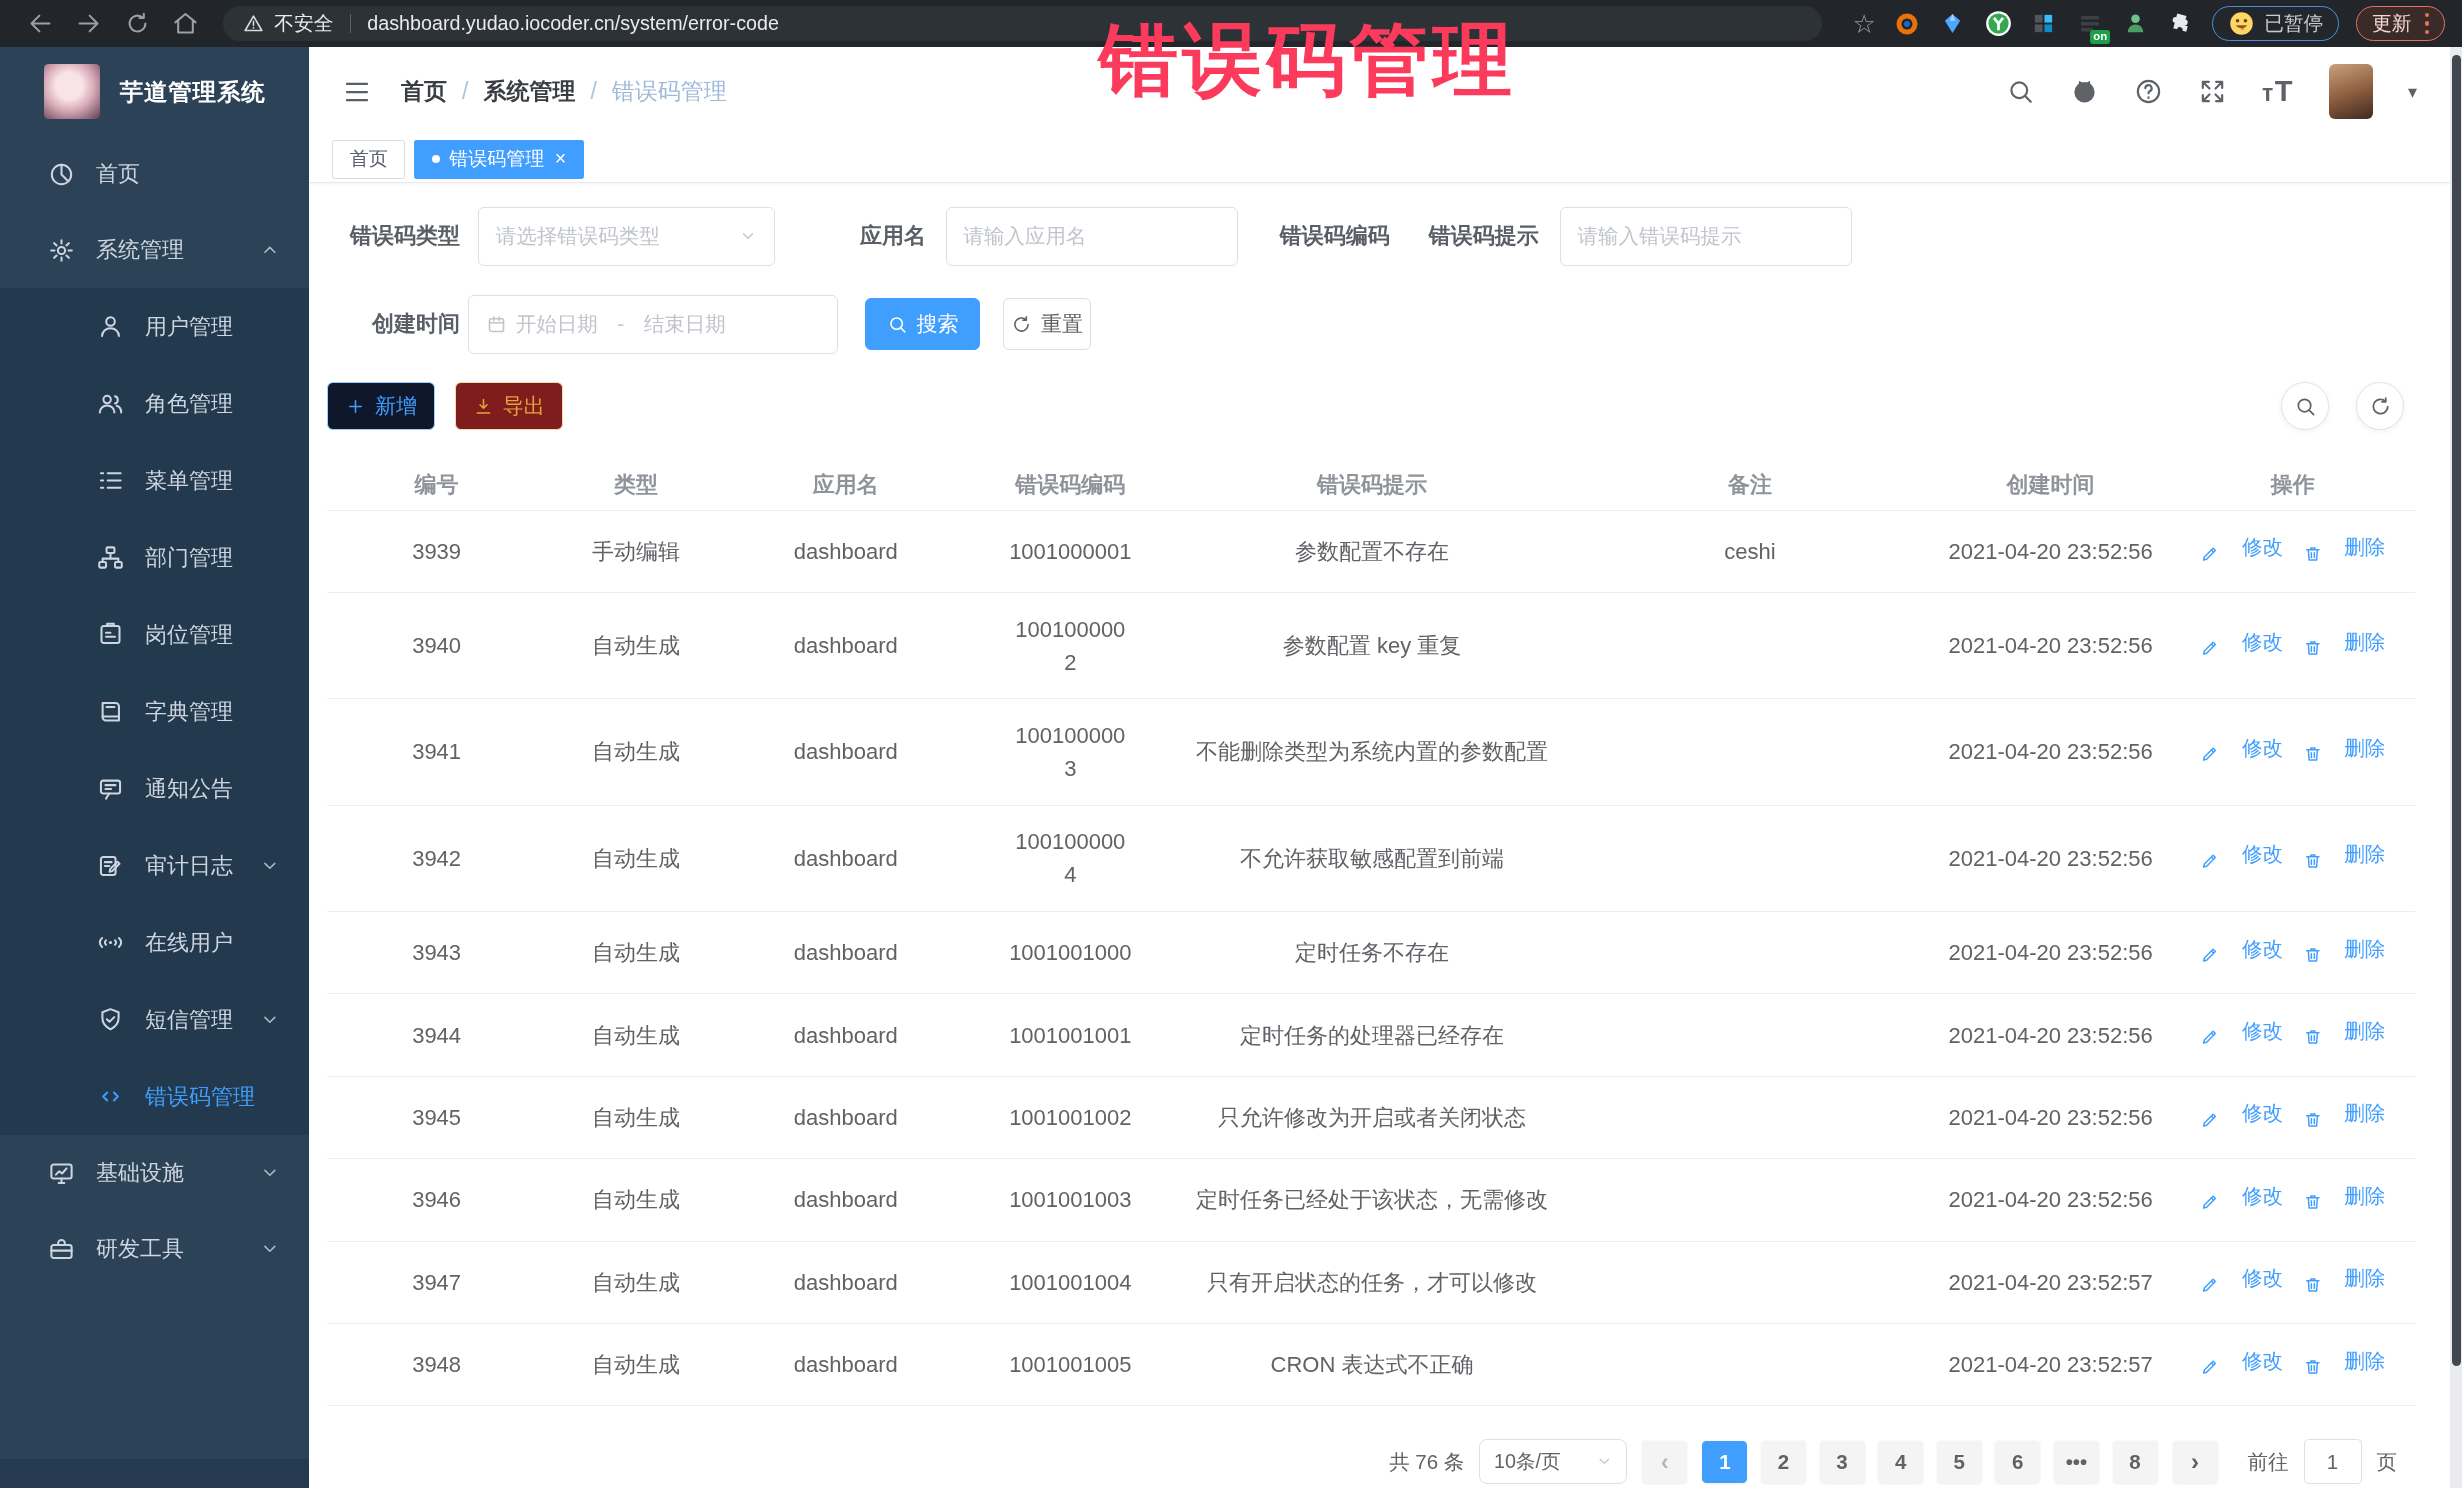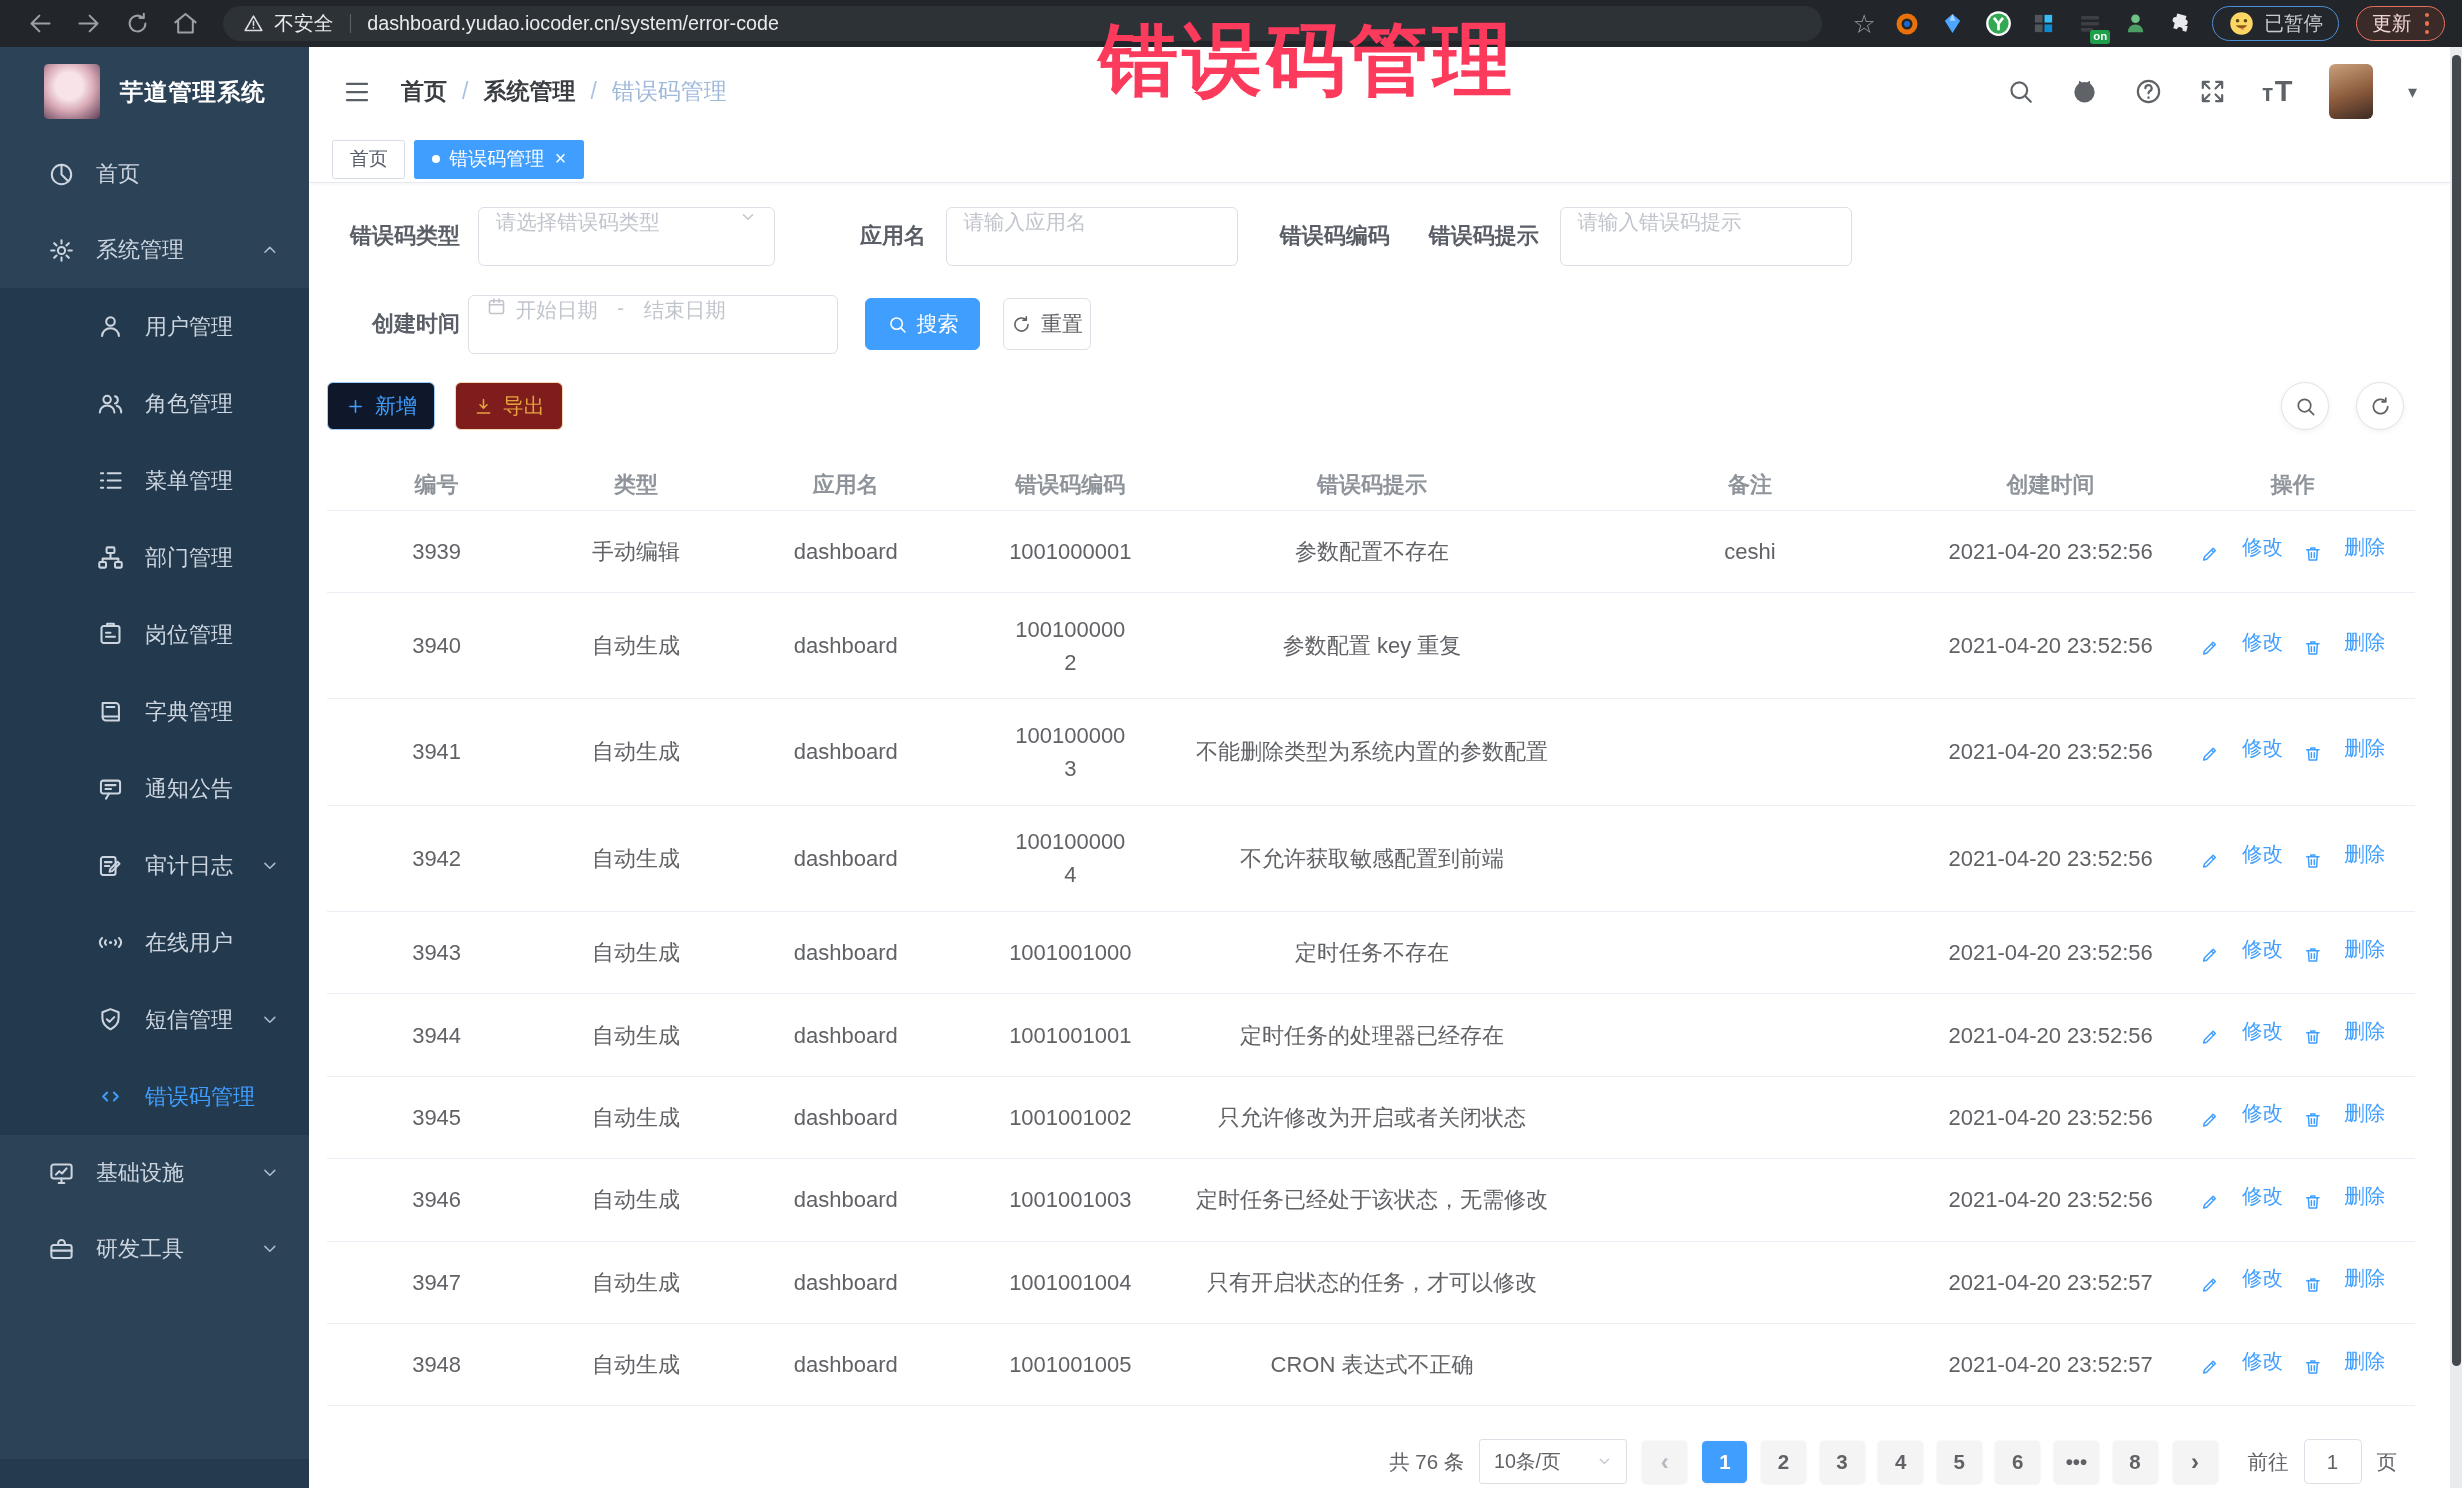--- a/index.html
+++ b/index.html
@@ -63,21 +63,21 @@
   .tag.active{background:#409eff;border-color:#409eff;color:#fff}
   .tag .dot{width:8.3px;height:8.3px;border-radius:50%;background:#fff}
   .tag .x{font-size:19.7px;line-height:1;margin-left:1.5px}
 
   .content{padding:27px 35px 0 18px}
   .f-row{display:flex;align-items:center;height:52px}
   .f-row + .f-row{margin-top:36px}
   .f-label{font-size:22px;color:#5a5e66;font-weight:700;white-space:nowrap}
   .f-label.w1{width:133px;text-align:right}
   .inp{height:59px;border:0.8px solid #dcdfe6;border-radius:6px;background:#fff;display:flex;
-       align-items:flex-start;padding:0 16.7px;font-size:20.5px;color:#c0c4cc;gap:9px}
+       align-items:center;padding:0 16.7px;font-size:20.5px;color:#c0c4cc;gap:9px}
   .inp .chev{margin-left:auto;width:18px;height:18px;color:#c0c4cc}
   .btn{height:52px;border-radius:6px;display:flex;align-items:center;justify-content:center;
        gap:9px;font-size:21px;cursor:pointer;border:0.8px solid #dcdfe6;background:#fff;color:#606266}
   .btn .bic{width:21px;height:21px}
   .btn-primary{background:#409eff;border-color:#409eff;color:#fff}
   .btn-plain-blue{background:#0f172a;border-color:#9ecdff;color:#409eff}
   .btn-plain-orange{background:#7f1d1d;border-color:#f5dab1;color:#e6a23c}
   .tool-row{display:flex;align-items:center;margin-top:32px}
   .circle-btn{width:48px;height:48px;border-radius:50%;border:0.8px solid #dfe3e8;background:#fff;
               box-shadow:0 1.5px 6px rgba(0,0,0,.06);display:flex;align-items:center;justify-content:center;color:#606266}
@@ -87,21 +87,21 @@
   .grid th{height:50px;font-size:22px;color:#8f949b;font-weight:700;border-bottom:0.8px solid #ebeef5;
            text-align:center;padding:0 7.6px}
   .grid td{font-size:22px;color:#606266;text-align:center;padding:19.7px 9px;border-bottom:0.8px solid #ebeef5;
            line-height:33px;white-space:pre-line;word-break:break-all}
   .oplink{display:inline-flex;align-items:flex-end;gap:22px;color:#409eff;font-size:20.5px;cursor:pointer}
   .oplink + .oplink{margin-left:19.7px}
   .oplink .bic{width:19.7px;height:19.7px}
 
   .pag{display:flex;align-items:center;justify-content:flex-end;margin-top:33px;padding-right:18px;
        gap:15px;font-size:20.5px;color:#606266}
-  .pag .sizer{width:148px;height:45px;border:0.8px solid #dcdfe6;border-radius:3px;display:flex;
+  .pag .sizer{width:148px;height:45px;border:0.8px solid #dcdfe6;border-radius:8px;display:flex;
               align-items:center;padding:0 13.6px;color:#606266;font-size:19.7px}
   .pag .sizer .chev{margin-left:auto;width:16.7px;height:16.7px;color:#c0c4cc}
   .pbtn{min-width:45px;height:42px;border-radius:4.5px;background:#f4f4f5;color:#606266;font-size:20.5px;
         font-weight:700;display:flex;align-items:center;justify-content:center;padding:0 6px;
         box-shadow:0 0.8px 2.3px rgba(0,0,0,.08);cursor:pointer}
   .pbtn.active{background:#409eff;color:#fff}
   .pbtn.nav{color:#b4b9c0;font-size:24px}
   .goto-in{width:58px;height:45px;border:0.8px solid #dcdfe6;border-radius:4.5px;text-align:center;
            font-size:20.5px;color:#606266;font-family:inherit}
 

